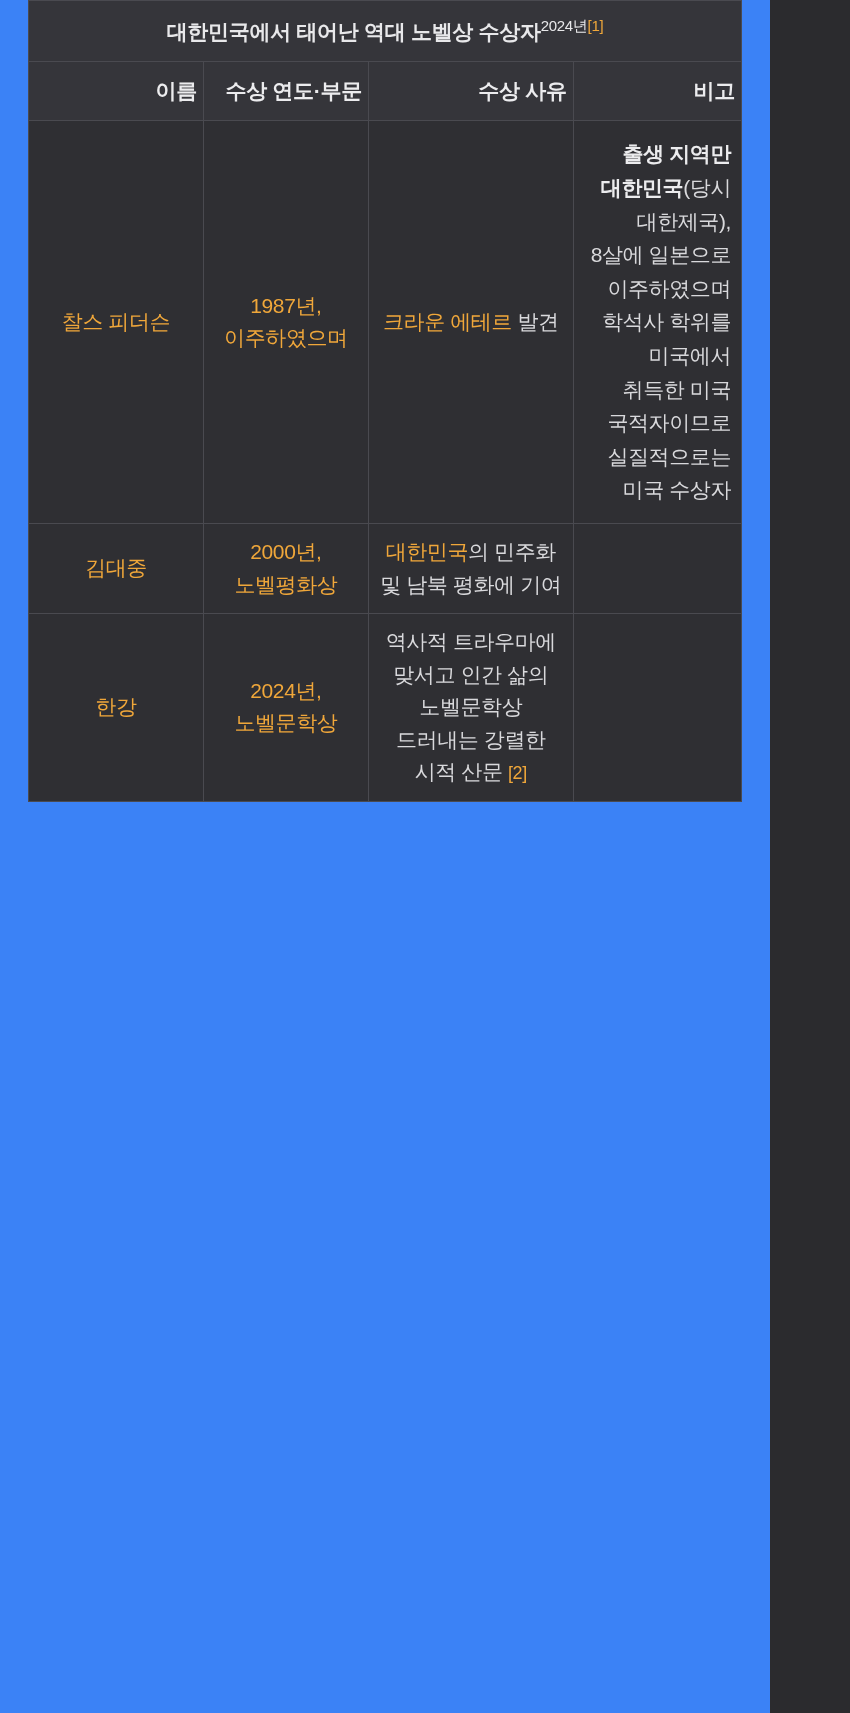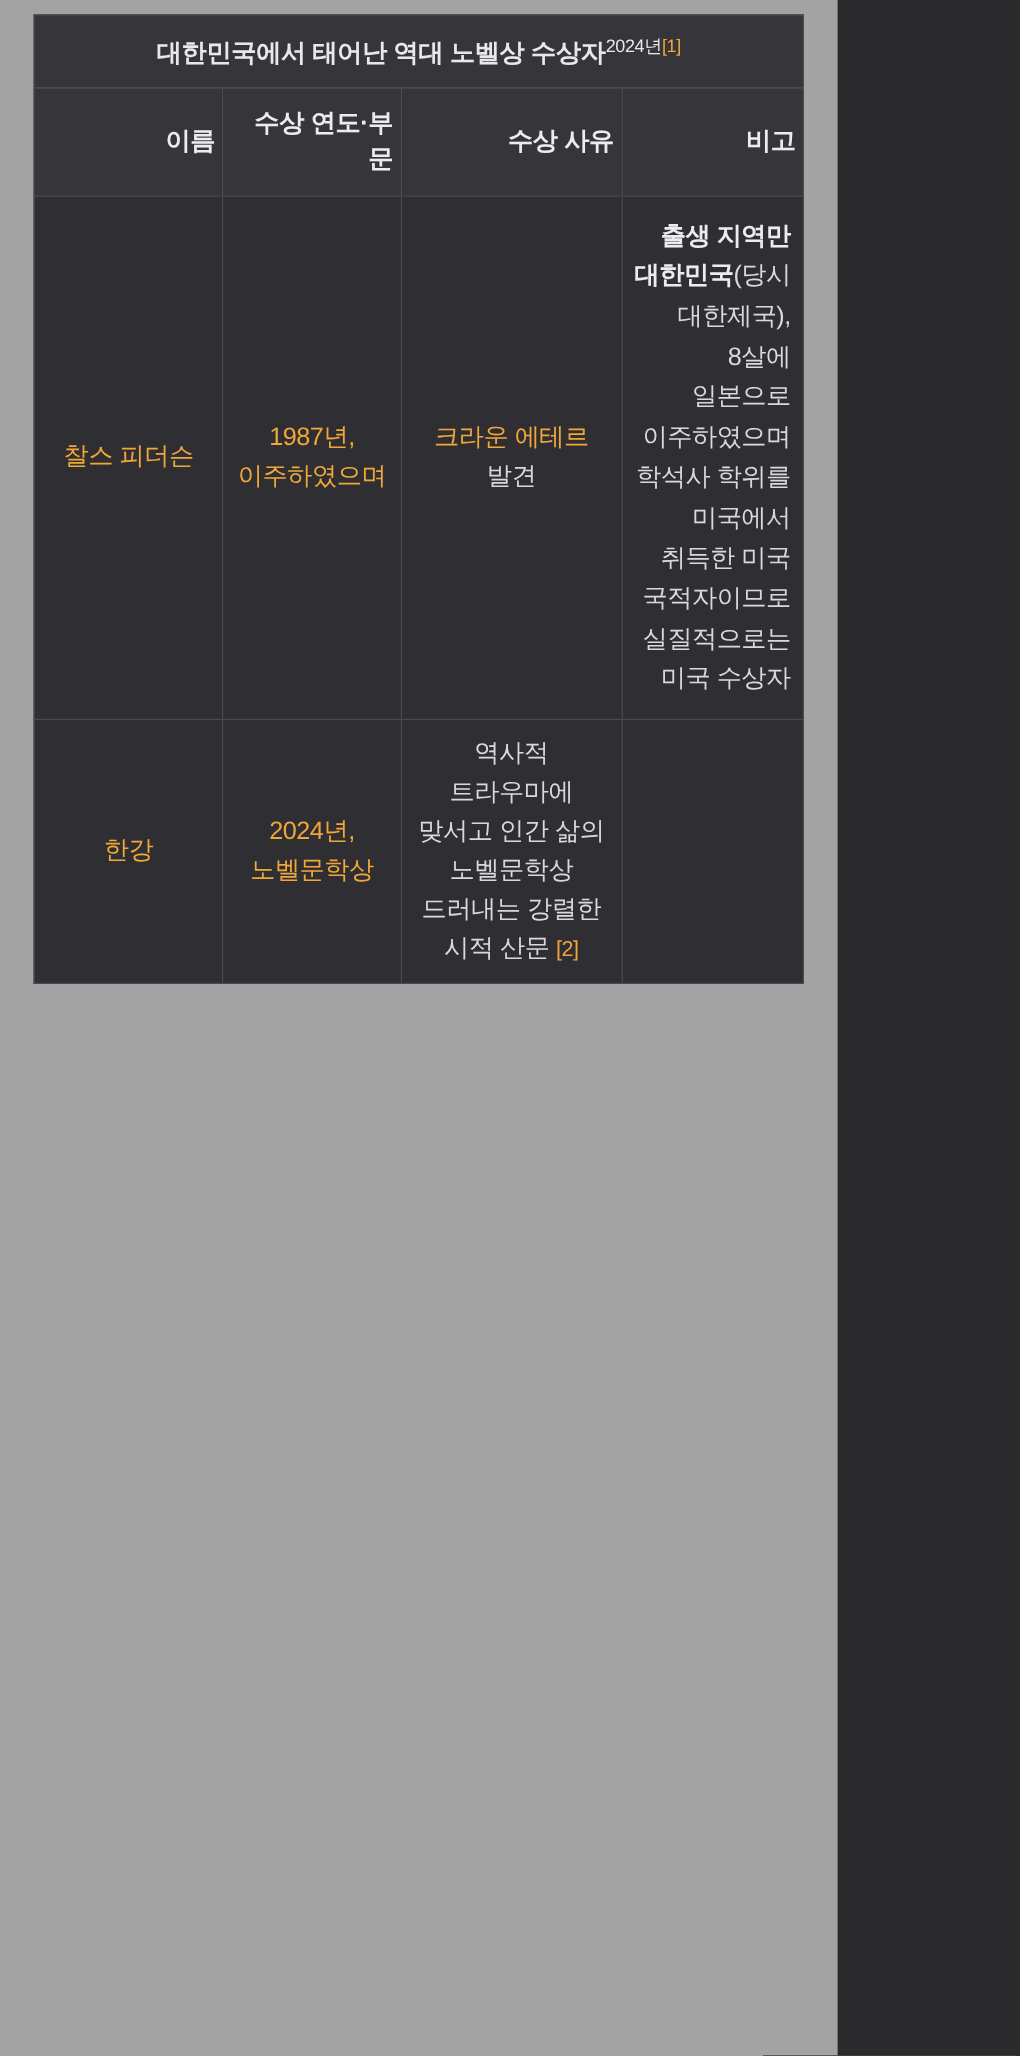--- a/index.html
+++ b/index.html
@@ -7,25 +7,25 @@
     padding: 0;
     background: #2b2b2e;
     font-family: "Liberation Sans", sans-serif;
   }
   body {
     width: 850px;
     min-height: 1713px;
     background: #2b2b2e;
   }
   .page {
-    width: 698px;
+    width: 770px;
     min-height: 1713px;
-    background: #a3a3a3;
+    background: #3b82f6;
     box-sizing: border-box;
-    padding: 12px 28px;
+    padding: 0 28px;
   }
   .wiki-table {
     width: 100%;
     border-collapse: collapse;
     background: #2f2f33;
     table-layout: fixed;
   }
   .wiki-table caption {
     background: #35353a;
     color: #e8e8ea;
@@ -118,20 +118,34 @@
         </td>
         <td class="col-reason">
           <span class="lnk">크라운 에테르</span><span> 발견</span>
         </td>
         <td class="col-note note-cell">
           <span class="bold">출생 지역만 대한민국</span><span>(당시 대한제국), 8살에 일본으로 이주하였으며 학석사 학위를 미국에서 취득한 미국 국적자이므로 실질적으로는 미국 수상자</span>
         </td>
       </tr>
       <tr>
         <td class="col-name">
+          <span class="lnk">김대중</span>
+        </td>
+        <td class="col-year">
+          <span class="lnk">2000년, 노벨평화상</span>
+        </td>
+        <td class="col-reason">
+          <span class="lnk">대한민국</span><span>의 민주화 및 남북 평화에 기여</span>
+        </td>
+        <td class="col-note">
+          <span></span>
+        </td>
+      </tr>
+      <tr>
+        <td class="col-name">
           <span class="lnk">한강</span>
         </td>
         <td class="col-year">
           <span class="lnk">2024년, 노벨문학상</span>
         </td>
         <td class="col-reason">
           <span>역사적 트라우마에 맞서고 인간 삶의 노벨문학상 드러내는 강렬한 시적 산문</span>
           <span class="ref">[2]</span>
         </td>
         <td class="col-note">

